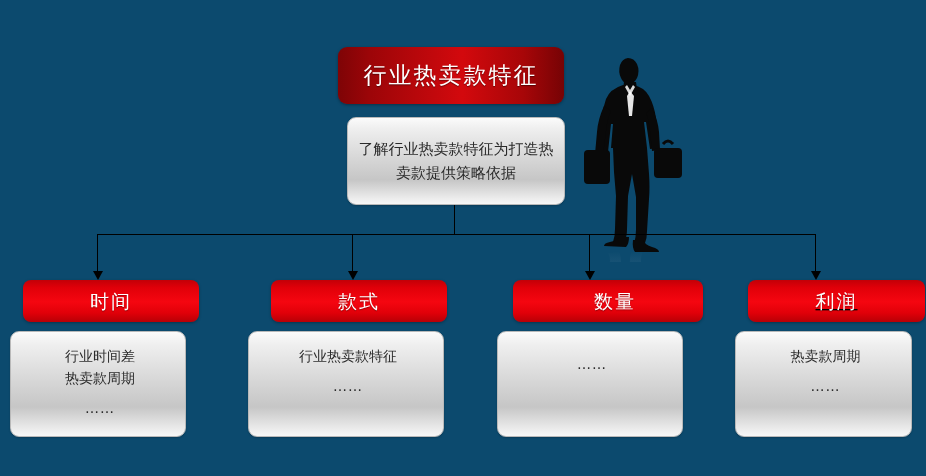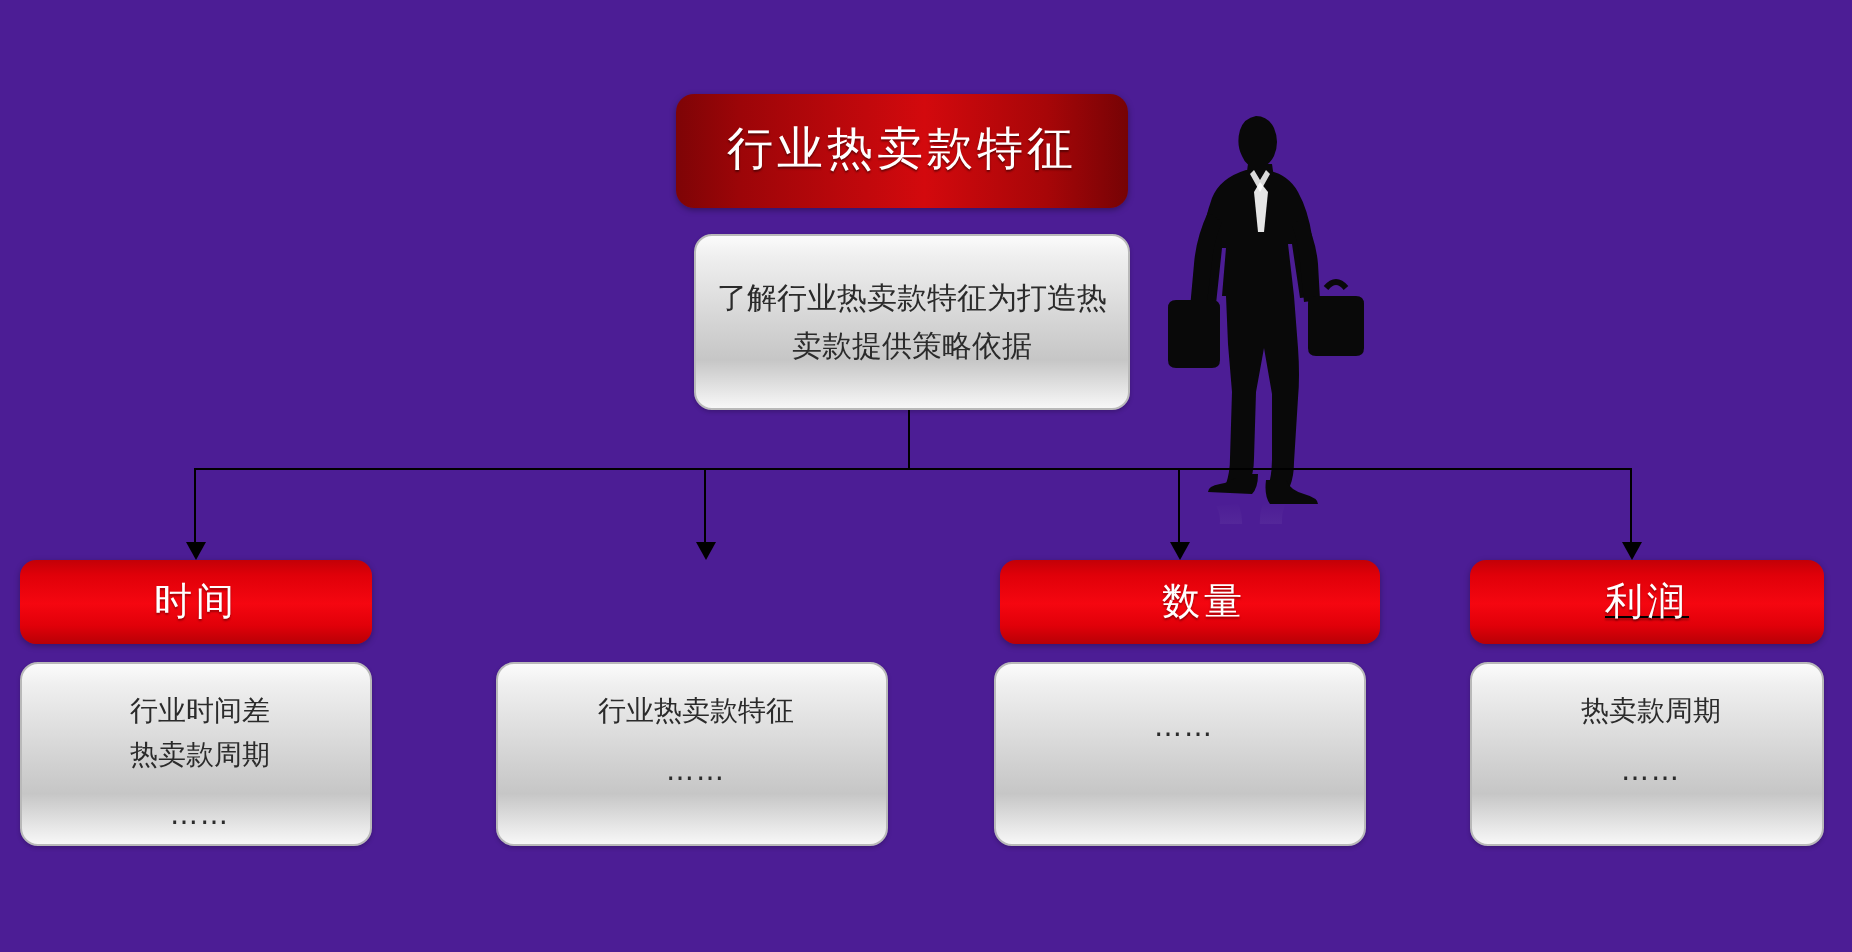--- a/index.html
+++ b/index.html
@@ -7,21 +7,21 @@
     padding: 0;
     background: #ffffff;
   }
   body {
     font-family: "DejaVu Sans", "Liberation Sans", sans-serif;
   }
   #canvas {
     position: relative;
     width: 926px;
     height: 476px;
-    background: #4c1d95;
+    background: #0c4a6e;
     overflow: hidden;
   }
 
   
   .title-box {
     position: absolute;
     left: 338px;
     top: 47px;
     width: 226px;
     height: 57px;
@@ -129,33 +129,34 @@
     background: linear-gradient(to bottom,
                 #c30007 0%,
                 #e00009 18%,
                 #f50610 52%,
                 #e10009 78%,
                 #b80006 100%);
     box-shadow: 0 1px 3px rgba(0,0,0,.30);
     display: flex;
     align-items: center;
     justify-content: center;
+    margin-left: 13px;
   }
   .cat-chip .label {
     color: #ffffff;
     font-size: 19px;
     letter-spacing: 2px;
     line-height: 1;
     text-shadow: 0 1px 1px rgba(0,0,0,.35);
   }
 
   
   .cat-card {
     top: 331px;
-    height: 92px;
+    height: 106px;
     padding: 13px 6px 0 10px;
     text-align: center;
   }
   .cat-card .line {
     display: block;
     color: #2b2b2b;
     font-size: 14px;
     line-height: 22px;
   }
   .cat-card .dots {
@@ -276,20 +277,23 @@
 
   <div class="cat-chip" style="left:10px; width:176px;">
     <span class="label">时间</span>
   </div>
   <div class="grey-panel cat-card" style="left:10px; width:176px;">
     <span class="line">行业时间差</span>
     <span class="line">热卖款周期</span>
     <span class="dots">……</span>
   </div>
 
+  <div class="cat-chip" style="left:258px; width:176px;">
+    <span class="label">款式</span>
+  </div>
   <div class="grey-panel cat-card" style="left:248px; width:196px;">
     <span class="line">行业热卖款特征</span>
     <span class="dots">……</span>
   </div>
 
   <div class="cat-chip" style="left:500px; width:176px;padding-left:14px;">
     <span class="label">数量</span>
   </div>
   <div class="grey-panel cat-card" style="left:497px; width:186px;">
     <span class="dots">……</span>

